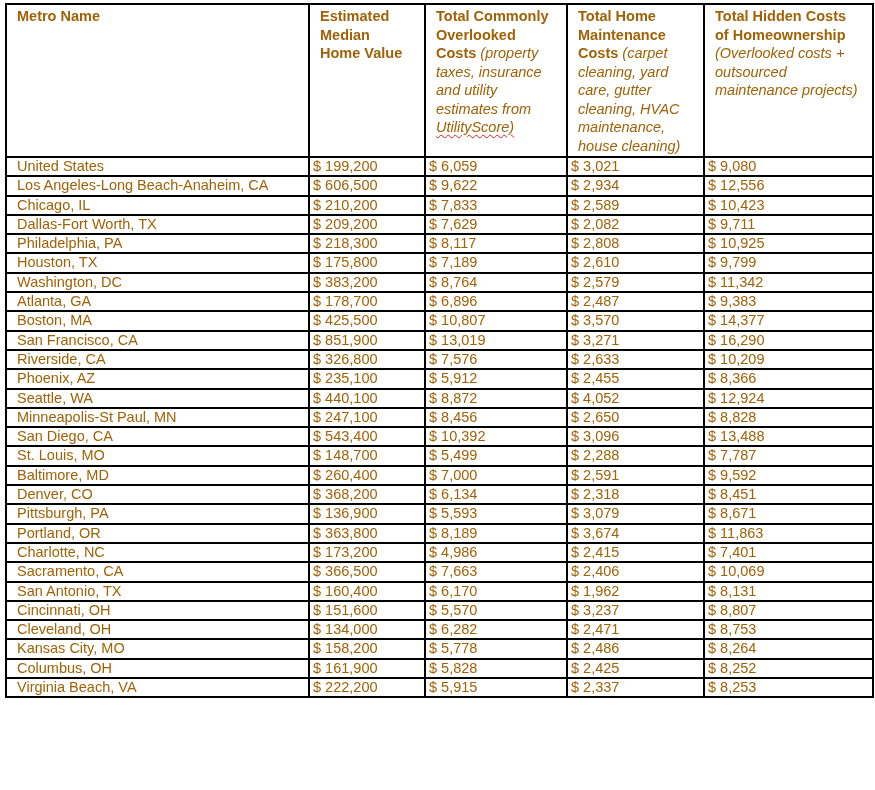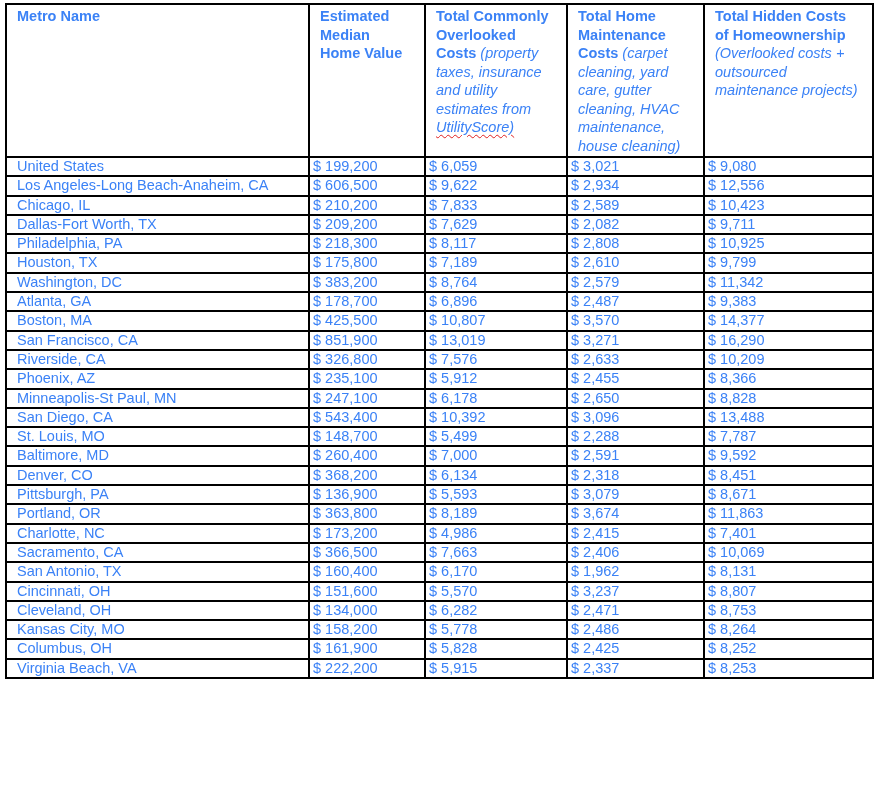--- a/index.html
+++ b/index.html
@@ -2,21 +2,21 @@
 <html><head>
   <meta charset="utf-8">
   <style>
     html, body { margin: 0; padding: 0; background: #ffffff; }
     body { width: 875px; height: 790px; overflow: hidden; position: relative; }
     table {
       position: absolute; left: 5px; top: 3px;
       border-collapse: collapse;
       font-family: "Liberation Sans", sans-serif;
       font-size: 14.5px;
-      color: #3b82f6;
+      color: #a16207;
       table-layout: fixed;
       width: 867px;
     }
     col.c1 { width: 303px; }
     col.c2 { width: 116px; }
     col.c3 { width: 142px; }
     col.c4 { width: 137px; }
     col.c5 { width: 169px; }
     th, td { border: 2px solid #000; vertical-align: top; text-align: left; }
     th { padding: 2px 10px 1px 10px; font-weight: bold; line-height: 18.5px; height: 142px; }
@@ -138,23 +138,30 @@
         <td class="num">$ 10,209</td>
       </tr>
       <tr>
         <td class="first">Phoenix, AZ</td>
         <td class="num">$ 235,100</td>
         <td class="num">$ 5,912</td>
         <td class="num">$ 2,455</td>
         <td class="num">$ 8,366</td>
       </tr>
       <tr>
+        <td class="first">Seattle, WA</td>
+        <td class="num">$ 440,100</td>
+        <td class="num">$ 8,872</td>
+        <td class="num">$ 4,052</td>
+        <td class="num">$ 12,924</td>
+      </tr>
+      <tr>
         <td class="first">Minneapolis-St Paul, MN</td>
         <td class="num">$ 247,100</td>
-        <td class="num">$ 6,178</td>
+        <td class="num">$ 8,456</td>
         <td class="num">$ 2,650</td>
         <td class="num">$ 8,828</td>
       </tr>
       <tr>
         <td class="first">San Diego, CA</td>
         <td class="num">$ 543,400</td>
         <td class="num">$ 10,392</td>
         <td class="num">$ 3,096</td>
         <td class="num">$ 13,488</td>
       </tr>

